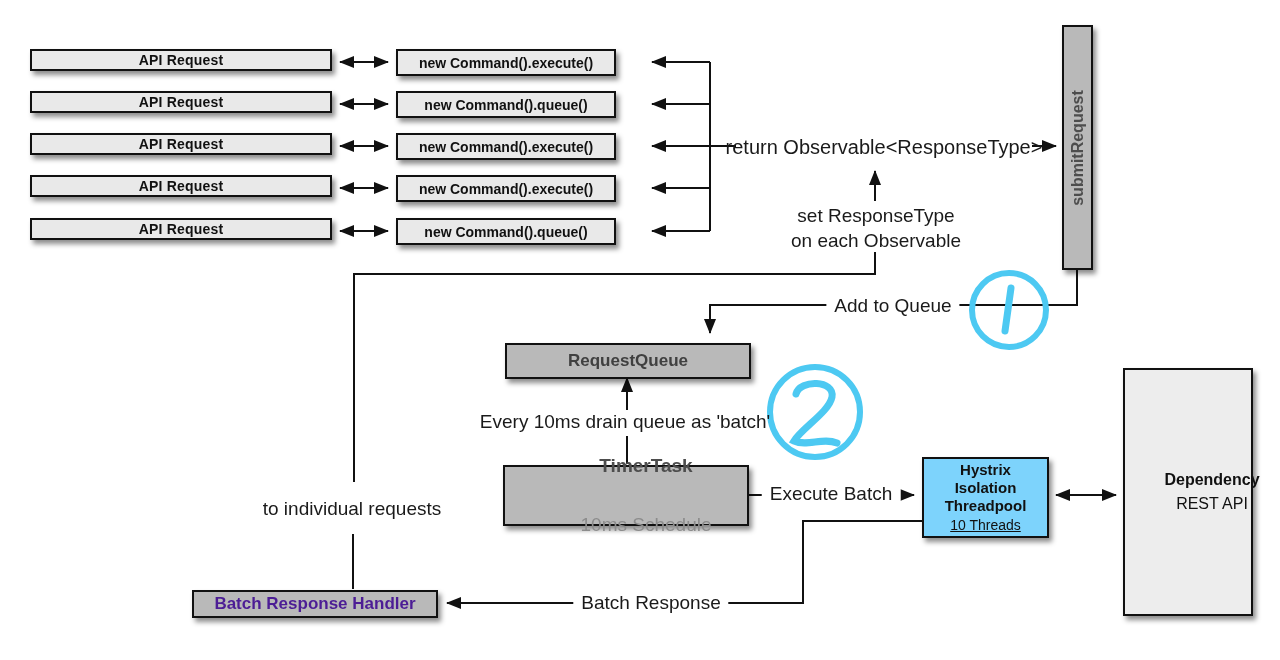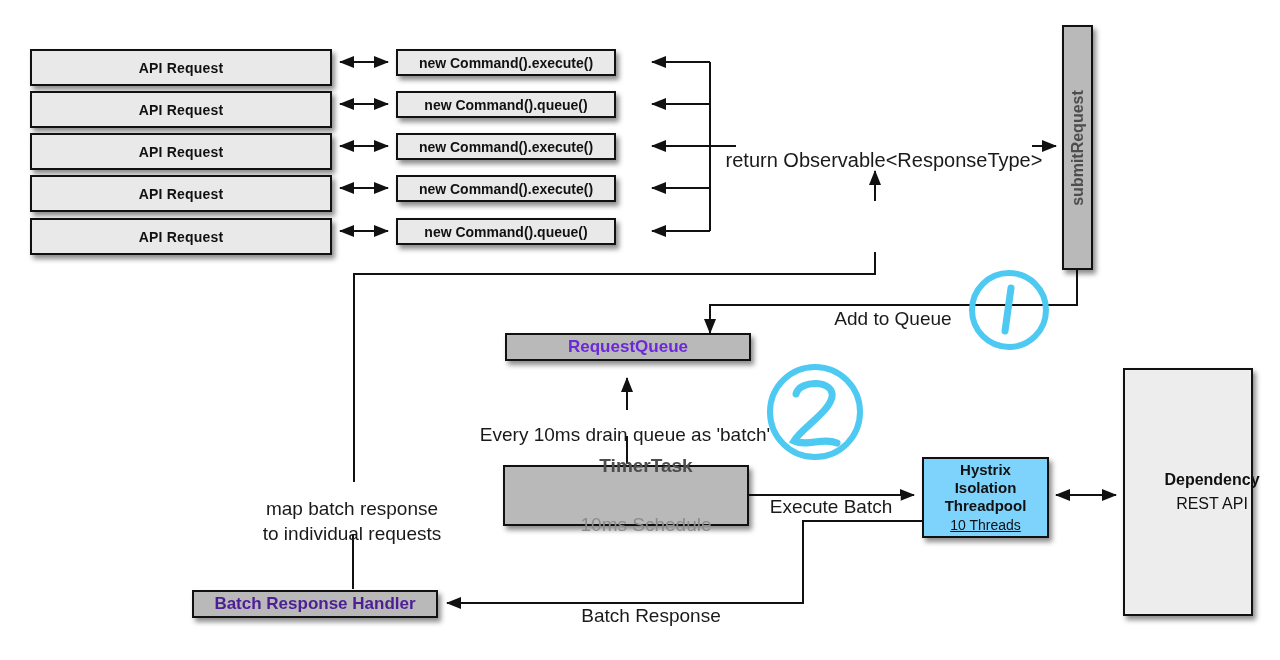--- a/index.html
+++ b/index.html
@@ -10,42 +10,42 @@
   .overlay{position:absolute;left:0;top:0;width:1280px;height:660px;}
 
   
   .box{
     position:absolute;box-sizing:border-box;border:2px solid #111;
     display:flex;align-items:center;justify-content:center;text-align:center;
     box-shadow:3px 4px 5px rgba(0,0,0,0.45);
   }
   .box.light{background:#e9e9e9;}
   .box.dark{background:#b9b9b9;}
-  .api{left:30px;width:302px;height:37px;font-weight:bold;font-size:14px;letter-spacing:.2px;}
+  .api{left:30px;width:302px;height:22px;font-weight:bold;font-size:14px;letter-spacing:.2px;}
   .cmd{left:396px;width:220px;height:27px;font-weight:bold;font-size:14px;}
   .r1{top:49px;} .r2{top:91px;} .r3{top:133px;} .r4{top:175px;} .r5{top:218px;}
 
   .submit{left:1062px;top:25px;width:31px;height:245px;background:#b9b9b9;}
   .submit span{transform:rotate(-90deg);white-space:nowrap;font-weight:bold;font-size:16px;color:#4d4d4d;}
 
-  .rqueue{left:505px;top:333px;width:246px;height:28px;font-weight:bold;font-size:17px;color:#6d28d9;}
+  .rqueue{left:505px;top:343px;width:246px;height:36px;font-weight:bold;font-size:17px;color:#404040;}
   .timer{left:503px;top:465px;width:246px;height:61px;flex-direction:column;line-height:24px;padding-left:40px;}
   .timer .t1{font-weight:bold;font-size:19px;color:#4d4d4d;}
   .timer .t2{font-size:19px;color:#8c8c8c;margin-top:35px;}
   .hystrix{left:922px;top:457px;width:127px;height:81px;flex-direction:column;line-height:18px;background:#7dd3fc;}
   .hystrix .h{font-weight:bold;font-size:15px;}
   .hystrix .s{font-size:14px;margin-top:1px;text-decoration:underline;}
   .dependency{left:1123px;top:368px;width:130px;height:248px;flex-direction:column;line-height:24px;background:#ededed;padding-left:48px;}
   .dependency .h{font-weight:bold;font-size:16px;}
   .dependency .s{font-size:16px;}
   .brh{left:192px;top:590px;width:246px;height:28px;font-weight:bold;font-size:17px;color:#4c1d95;}
 
   
   .lbl{position:absolute;transform:translate(-50%,-50%);white-space:nowrap;
-       font-size:19px;color:#1a1a1a;text-align:center;margin-top:13px;}
+       font-size:19px;color:#1a1a1a;text-align:center;}
   .lbl.mask{background:#ffffff;padding:0 8px;}
   .two{line-height:25px;}
   .ret{left:884px;top:147px;font-size:20px;}
   .setrt{left:876px;top:228px;}
   .addq{left:893px;top:306px;}
   .every{left:625px;top:422px;}
   .exec{left:831px;top:494px;}
   .bresp{left:651px;top:603px;}
   .mapb{left:352px;top:508px;}
 </style>
@@ -166,27 +166,30 @@
     <span class="h">Dependency</span>
     <span class="s">REST API</span>
   </div>
 
   <div class="box dark brh">
     <span>Batch Response Handler</span>
   </div>
 
   <div class="lbl ret">return Observable&lt;ResponseType&gt;</div>
 
+  <div class="lbl setrt two">
+    <div>set ResponseType</div>
+    <div>on each Observable</div>
+  </div>
 
   <div class="lbl mask addq">Add to Queue</div>
 
   <div class="lbl every">Every 10ms drain queue as 'batch'</div>
 
   <div class="lbl mask exec">Execute Batch</div>
 
   <div class="lbl mask bresp">Batch Response</div>
 
   <div class="lbl mapb two">
-    <div>map batch response</div>
     <div>to individual requests</div>
   </div>
 
 </div>
 
 </body></html>

